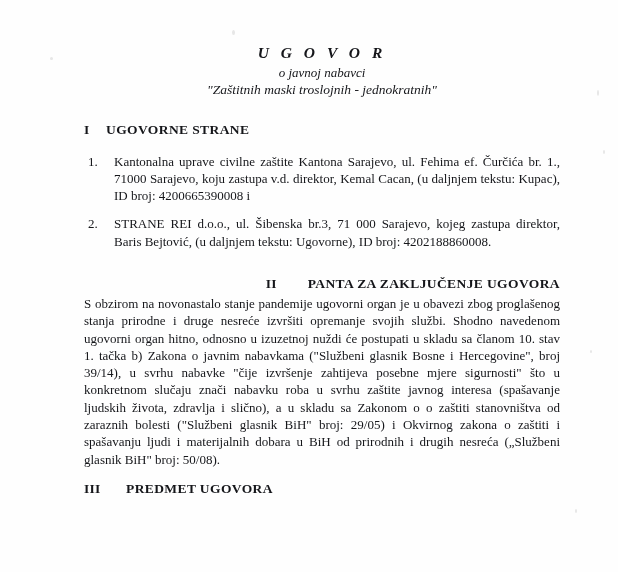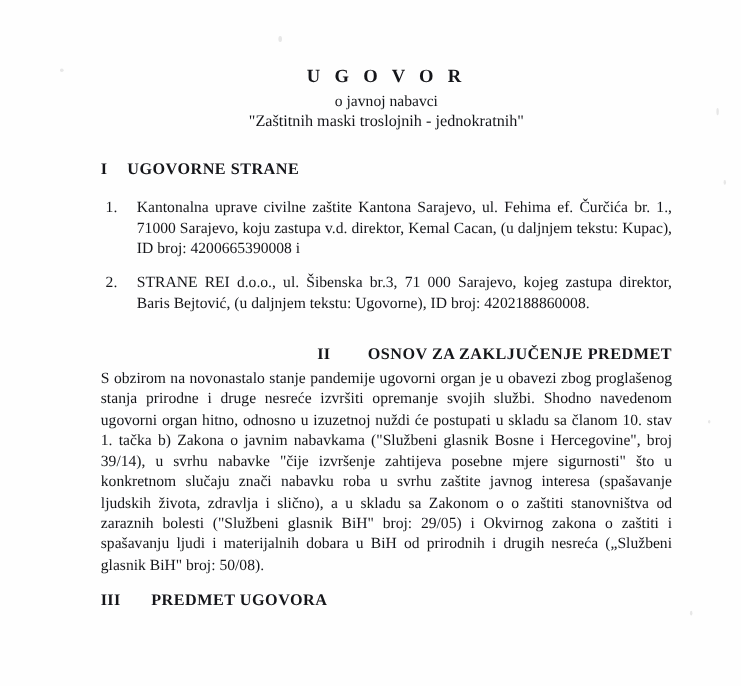--- a/index.html
+++ b/index.html
@@ -24,21 +24,22 @@
   .content {
     position: absolute;
     left: 84px;
     right: 58px;
     top: 0;
   }
 
   
   .title-block {
     text-align: center;
-    margin-top: 55px;
+    margin-top: 44px;
+    font-style: italic;
   }
   .doc-title {
     font-size: 15.5px;
     font-weight: bold;
     letter-spacing: 4px;
     line-height: 1.15;
   }
   .doc-subtitle {
     font-size: 13px;
     line-height: 1.35;
@@ -147,21 +148,21 @@
 
       <div class="party-item">
         <span class="party-num">2.</span>
         <span class="party-text"><b>STRANE REI</b><span> d.o.o., ul. Šibenska br.3, 71 000 Sarajevo, kojeg zastupa direktor, Baris Bejtović, (u daljnjem tekstu: </span><b>Ugovorne</b><span>), ID broj: 4202188860008.</span></span>
       </div>
     </div>
 
 
     <div class="section-head" id="sec2">
       <span class="section-num">II</span>
-      <span class="section-title">OSNOV ZA ZAKLJUČENJE PREDMET</span>
+      <span class="section-title">PANTA ZA ZAKLJUČENJE UGOVORA</span>
     </div>
 
     <div class="para" id="para-basis">S obzirom na novonastalo stanje pandemije ugovorni organ je u obavezi zbog proglašenog stanja prirodne i druge nesreće izvršiti opremanje svojih službi. Shodno navedenom ugovorni organ hitno, odnosno u izuzetnoj nuždi će postupati u skladu sa članom 10. stav 1. tačka b) Zakona o javnim nabavkama ("Službeni glasnik Bosne i Hercegovine", broj 39/14), u svrhu nabavke "čije izvršenje zahtijeva posebne mjere sigurnosti" što u konkretnom slučaju znači nabavku roba u svrhu zaštite javnog interesa (spašavanje ljudskih života, zdravlja i slično), a u skladu sa Zakonom o o zaštiti stanovništva od zaraznih bolesti ("Službeni glasnik BiH" broj: 29/05) i Okvirnog zakona o zaštiti i spašavanju ljudi i materijalnih dobara u BiH od prirodnih i drugih nesreća („Službeni glasnik BiH" broj: 50/08).</div>
 
     <div class="section-head" id="sec3">
       <span class="section-num">III</span>
       <span class="section-title">PREDMET UGOVORA</span>
     </div>
 
   </div>

